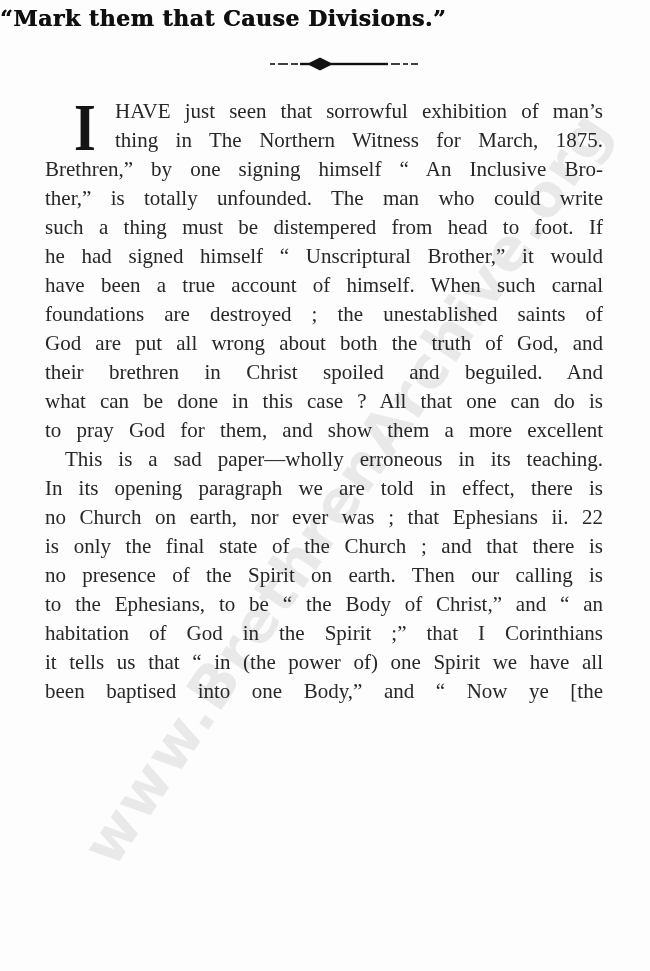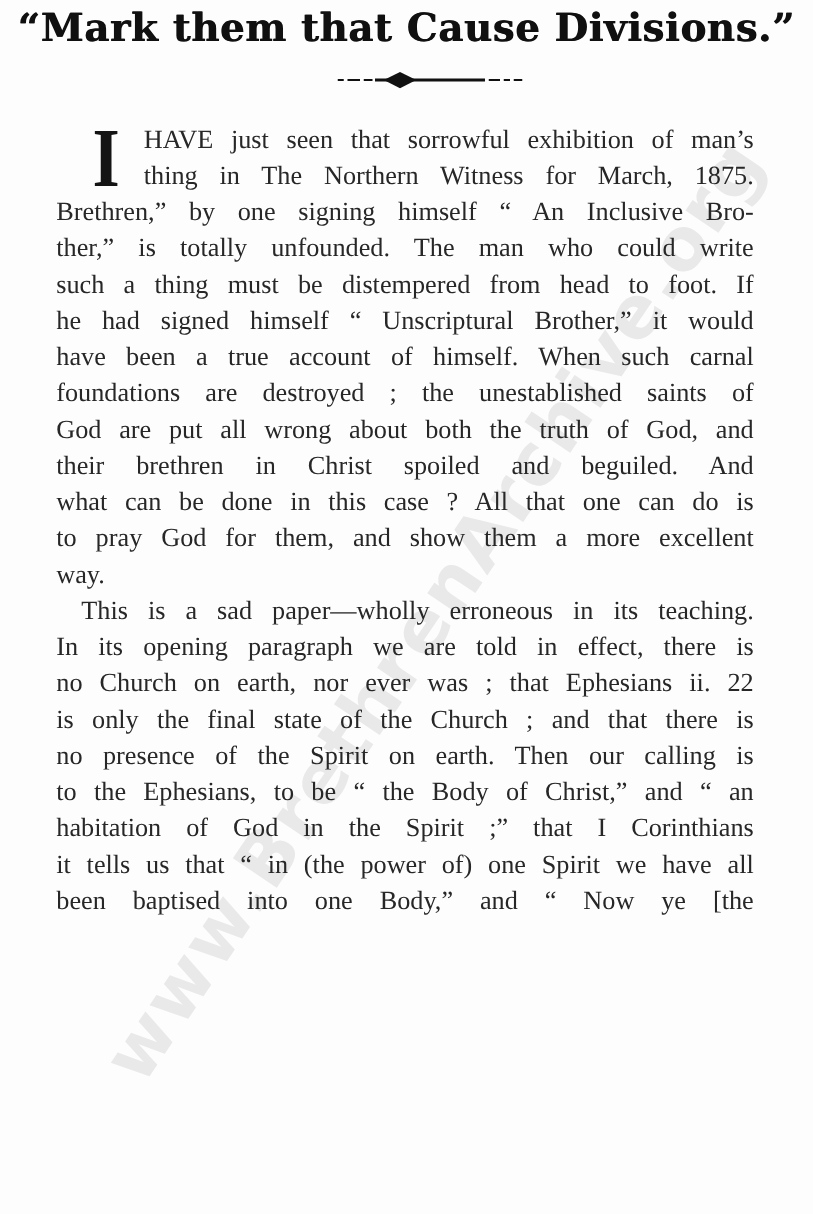--- a/index.html
+++ b/index.html
@@ -33,24 +33,24 @@
     white-space: nowrap;
     z-index: 0;
   }
 
   .title {
     position: absolute;
     top: 5px;
     left: 0;
     width: 100%;
     margin: 0;
-    text-align: center;
+    text-align: left;
     font-family: "DejaVu Serif", serif;
     font-weight: bold;
-    font-size: 31px;
+    font-size: 22px;
     letter-spacing: 0.5px;
     color: var(--title-ink);
     text-shadow: 0.6px 0 0 currentColor;
     z-index: 1;
   }
 
   .ornament {
     position: absolute;
     top: 57px;
     left: 270px;
@@ -134,21 +134,20 @@
         <div class="line"><span>Brethren,” by one signing himself “ </span><span class="it">An Inclusive Bro-</span></div>
         <div class="line"><span class="it">ther</span><span>,” is totally unfounded.  The man who could write</span></div>
         <div class="line"><span>such a thing must be distempered from head to foot.  If</span></div>
         <div class="line"><span>he had signed himself “ </span><span class="it">Unscriptural</span><span> Brother,” it would</span></div>
         <div class="line"><span>have been a true account of himself.  When such carnal</span></div>
         <div class="line"><span>foundations are destroyed ; the unestablished saints of</span></div>
         <div class="line"><span>God are put all wrong about both the truth of God, and</span></div>
         <div class="line"><span>their brethren in Christ spoiled and beguiled.  And</span></div>
         <div class="line"><span>what can be done in this case ?  All that one can do is</span></div>
         <div class="line"><span>to pray God for them, and show them a more excellent</span></div>
-        <div class="line no-just"><span>way.</span></div>
       </div>
       <div class="para">
         <div class="line indent"><span>This is a sad paper—wholly erroneous in its teaching.</span></div>
         <div class="line"><span>In its opening paragraph we are told in effect, there is</span></div>
         <div class="line"><span>no Church on earth, nor ever was ; that Ephesians ii. 22</span></div>
         <div class="line"><span>is only the final state of the Church ; and that there is</span></div>
         <div class="line"><span>no presence of the Spirit on earth.  Then our calling is</span></div>
         <div class="line"><span>to the Ephesians, to be “ the Body of Christ,” and “ an</span></div>
         <div class="line"><span>habitation of God in the Spirit ;” that I Corinthians</span></div>
         <div class="line"><span>it tells us that “ in (the power of) one Spirit we have all</span></div>

